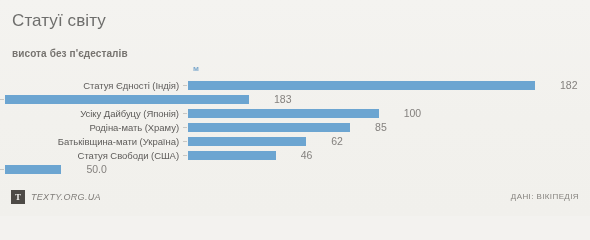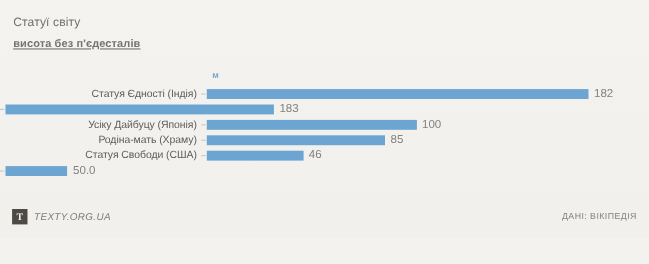--- a/index.html
+++ b/index.html
@@ -24,37 +24,36 @@
   }
 
   
   .header {
     position: absolute;
     left: 12px;
     top: 11px;
     width: 560px;
   }
   .title {
-    font-size: 11px;
+    font-size: 17px;
     font-weight: 400;
     color: #6e6e6c;
     letter-spacing: 0.1px;
     line-height: 20px;
     margin: 0;
     white-space: nowrap;
   }
   .subtitle {
     font-size: 10px;
     font-weight: bold;
     color: #76736f;
     letter-spacing: 0.1px;
     line-height: 13px;
-    margin: 3px 0 0 0;
-    white-space: nowrap;
-    text-decoration: underline;
+    margin: 16px 0 0 0;
+    white-space: nowrap;
   }
 
   
   .chart {
     position: absolute;
     left: 0;
     top: 64px;
     width: 590px;
     height: 120px;
   }
@@ -98,20 +97,21 @@
     height: 1px;
     background: #c9c7c3;
     margin-right: 1px;
   }
   .bar-wrap {
     position: relative;
     flex: 1 1 auto;
     height: 14px;
     display: flex;
     align-items: center;
+    gap: 20px;
   }
   .bar {
     height: 9px;
     background: #6ca5d1;
     flex: 0 0 auto;
   }
   .bar-value {
     font-size: 10.5px;
     color: #84817e;
     line-height: 11px;
@@ -202,20 +202,28 @@
         </div>
         <div class="row">
           <div class="row-label">Родіна-мать (Храму)</div>
           <div class="tick"></div>
           <div class="bar-wrap">
             <div class="bar" style="width: 162.06px; background: rgb(108, 165, 209);"></div>
             <div class="bar-value">85</div>
           </div>
         </div>
         <div class="row">
+          <div class="row-label">Батьківщина-мати (Україна)</div>
+          <div class="tick"></div>
+          <div class="bar-wrap">
+            <div class="bar" style="width: 118.209px; background: rgb(108, 165, 209);"></div>
+            <div class="bar-value">62</div>
+          </div>
+        </div>
+        <div class="row">
           <div class="row-label">Статуя Свободи (США)</div>
           <div class="tick"></div>
           <div class="bar-wrap">
             <div class="bar" style="width: 87.7033px; background: rgb(108, 165, 209);"></div>
             <div class="bar-value">46</div>
           </div>
         </div>
         <div class="row">
           <div class="tick"></div>
           <div class="bar-wrap">

